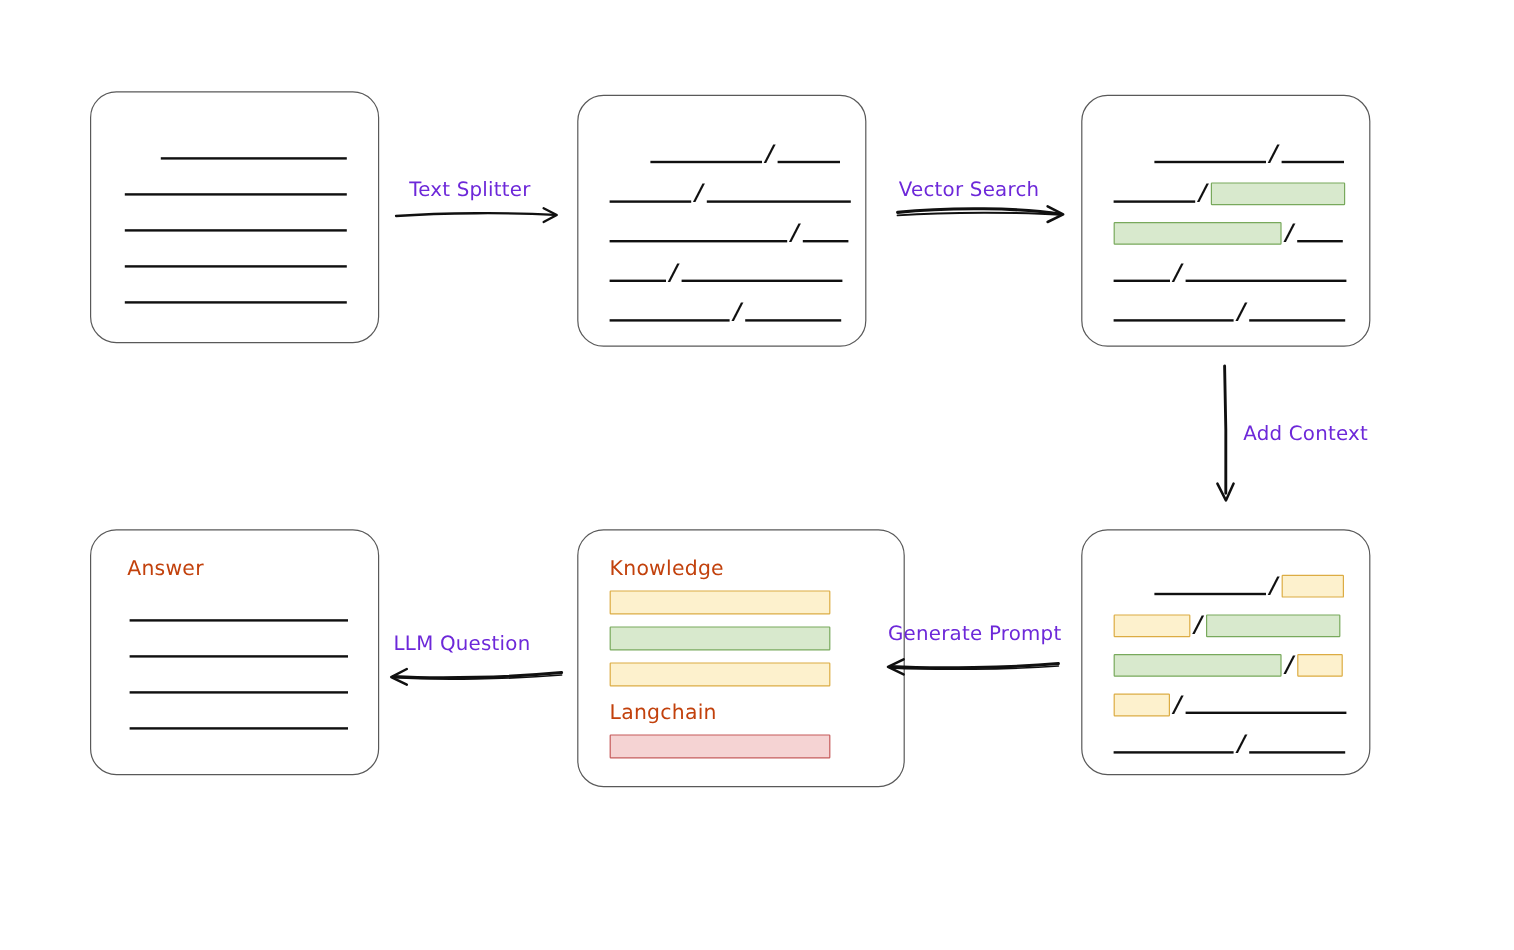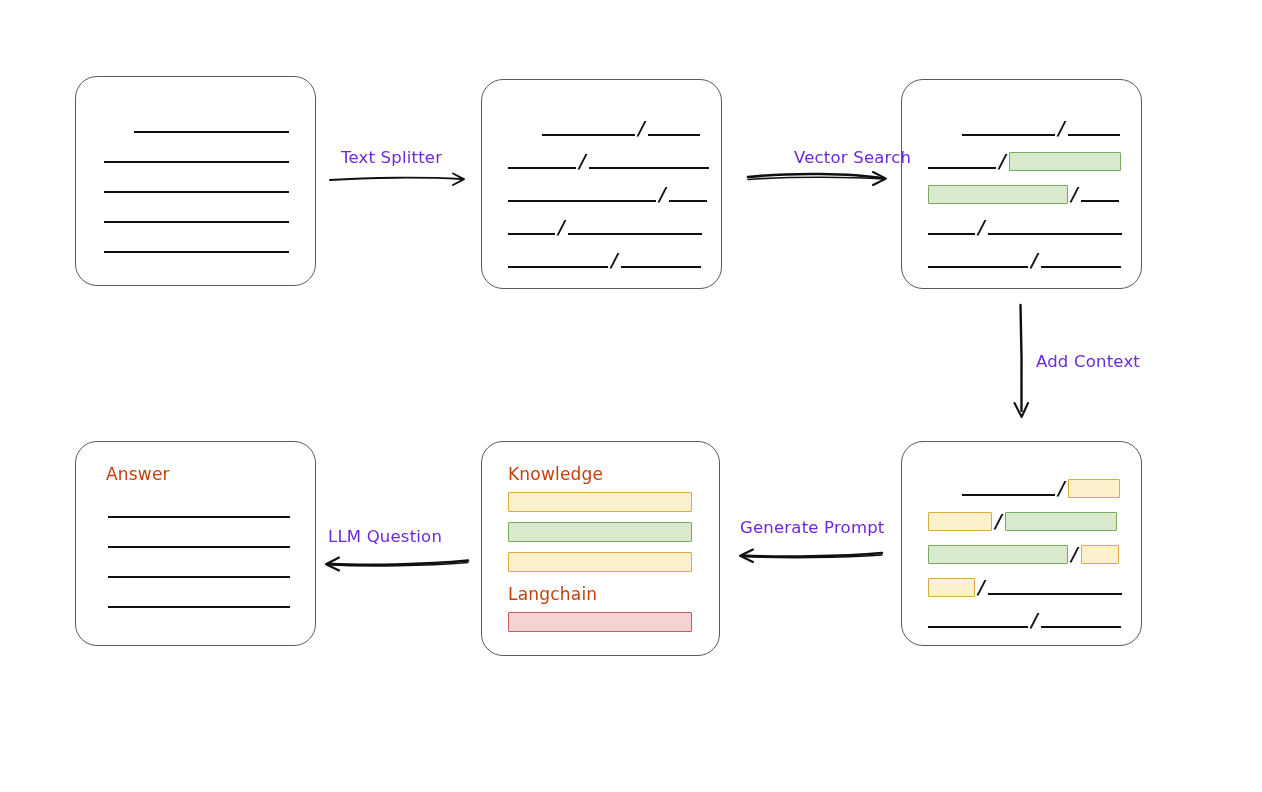--- a/index.html
+++ b/index.html
@@ -201,21 +201,21 @@
         <span class="seg-slash">/</span>
         <span class="seg-line" style="width: 134px;"></span>
       </div>
       <div class="row" style="left: 26px; top: 168px;">
         <span class="seg-line" style="width: 100px;"></span>
         <span class="seg-slash">/</span>
         <span class="seg-line" style="width: 80px;"></span>
       </div>
     </div>
 
-  <div class="doc-box" id="node-prompt" style="left:481px; top:441px; width:239px; height:215px;">
+  <div class="doc-box" id="node-prompt" style="left:481px; top:441px; width:273px; height:215px;">
     <div class="box-title" style="left:26px; top:22px;">Knowledge</div>
     <div class="box-title" style="left:26px; top:142px;">Langchain</div>
     <div id="prompt-bars">
         <div class="bar hl-yellow" style="left: 26px; top: 50px; width: 184px;"></div>
         <div class="bar hl-green" style="left: 26px; top: 80px; width: 184px;"></div>
         <div class="bar hl-yellow" style="left: 26px; top: 110px; width: 184px;"></div>
         <div class="bar hl-red" style="left: 26px; top: 170px; width: 184px;"></div>
       </div>
   </div>
 
@@ -234,21 +234,21 @@
         <span class="seg-line" style="width: 182px;"></span>
       </div>
     </div>
 
   <div class="arrow-label" style="left:341px; top:148px;">Text Splitter</div>
   <svg class="arrow-svg" style="left:330px; top:168px;" width="140" height="22" viewBox="0 0 140 22">
     <path d="M0,12 C40,9.2 95,9.0 132,11" fill="none" stroke="#101010" stroke-width="1.9" stroke-linecap="round"></path>
     <path d="M123,5.5 L134,11.2 L123,17" fill="none" stroke="#101010" stroke-width="1.9" stroke-linejoin="round" stroke-linecap="round"></path>
   </svg>
 
-  <div class="arrow-label" style="left:794px; top:148px;">Vector Search</div>
+  <div class="arrow-label" style="left:749px; top:148px;">Vector Search</div>
   <svg class="arrow-svg" style="left:746px; top:166px;" width="146" height="24" viewBox="0 0 146 24">
     <path d="M2,11 C45,6.5 105,7.0 138,12.5" fill="none" stroke="#101010" stroke-width="2.6" stroke-linecap="round"></path>
     <path d="M2,13.5 C45,10.5 105,10.8 138,13" fill="none" stroke="#101010" stroke-width="1.6" stroke-linecap="round"></path>
     <path d="M127,6 L140,12.6 L127,19" fill="none" stroke="#101010" stroke-width="2.1" stroke-linejoin="round" stroke-linecap="round"></path>
   </svg>
 
   <div class="arrow-label" style="left:1036px; top:352px;">Add Context</div>
   <svg class="arrow-svg" style="left:1010px; top:303px;" width="26" height="118" viewBox="0 0 26 118">
     <path d="M10.5,2 C11.6,40 11.8,78 11.5,108" fill="none" stroke="#101010" stroke-width="2.4" stroke-linecap="round"></path>
     <path d="M4.5,100 L11.6,114 L18,100" fill="none" stroke="#101010" stroke-width="2.1" stroke-linejoin="round" stroke-linecap="round"></path>

